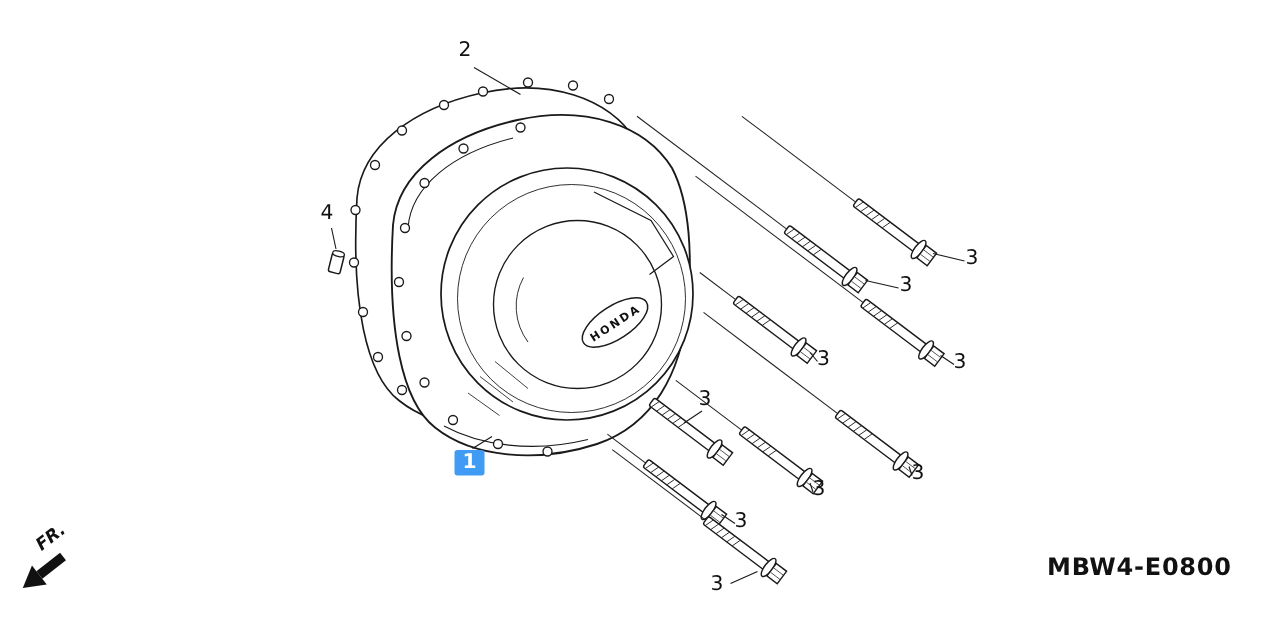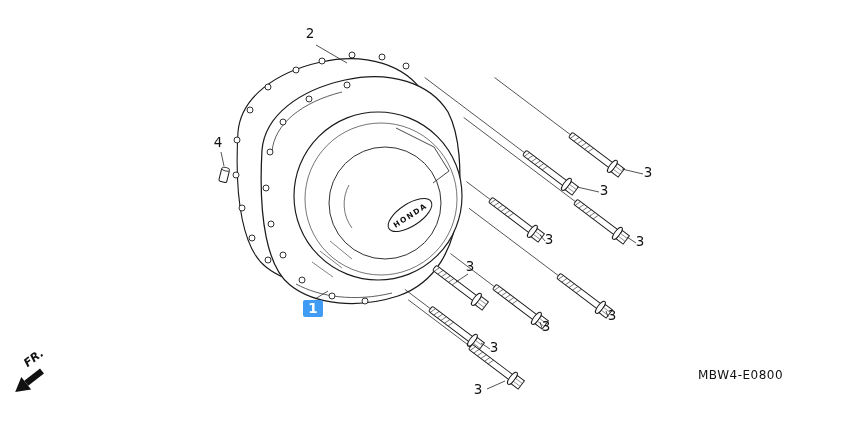--- a/index.html
+++ b/index.html
@@ -10,21 +10,21 @@
   .stage svg{position:absolute;left:0;top:0;}
   svg text{font-family:"DejaVu Sans","Liberation Sans",sans-serif;fill:#111;}
   .callout{
     position:absolute;width:18px;height:16px;line-height:16px;text-align:center;
     font-size:13.5px;color:#111;cursor:pointer;user-select:none;
   }
   .callout--hl{
     width:20px;height:17px;line-height:17px;font-weight:bold;border-radius:2px;
   }
   .diagram-code{
-    position:absolute;left:698px;top:368px;font-size:12px;font-weight:normal;
+    position:absolute;left:698px;top:368px;font-size:16px;font-weight:bold;
     letter-spacing:.5px;color:#111;white-space:nowrap;
   }
 </style>
 </head>
 <body>
 
 <div class="stage">
 
   <svg width="850" height="426" viewBox="0 0 850 426">
     <defs>

